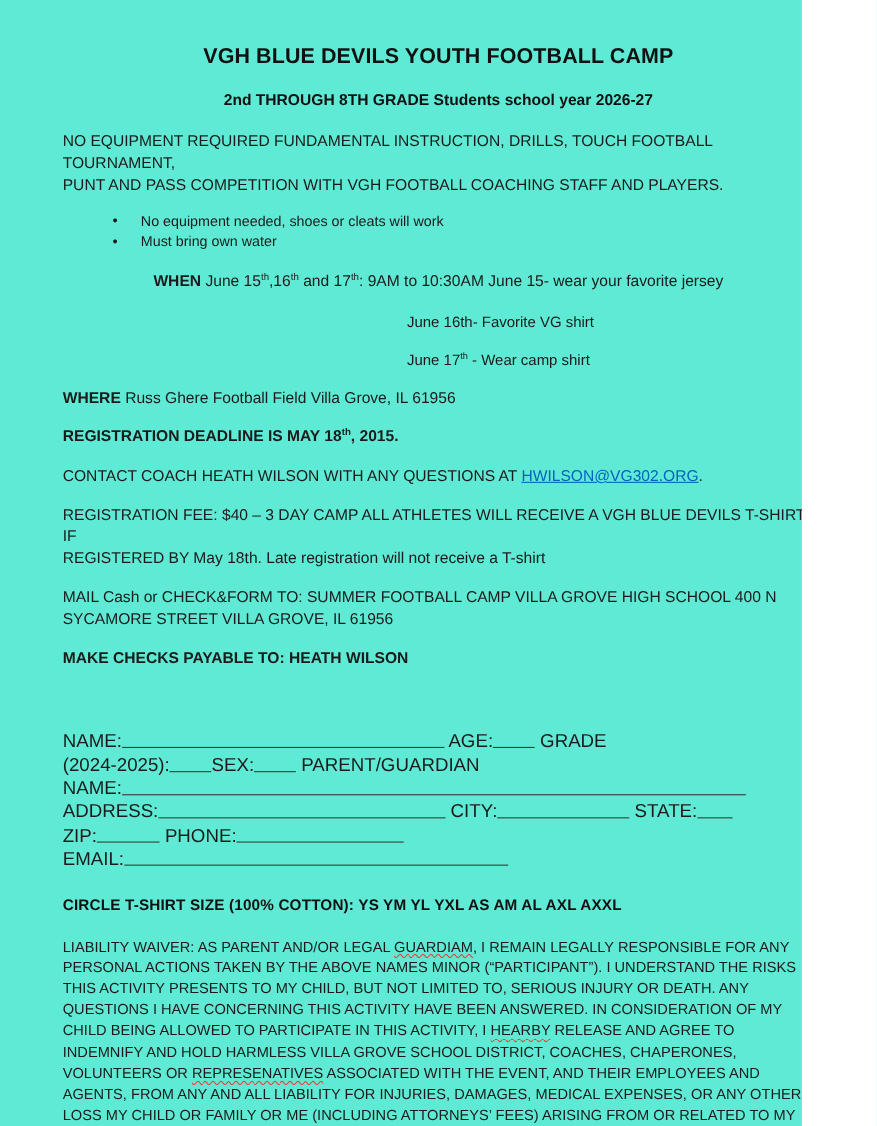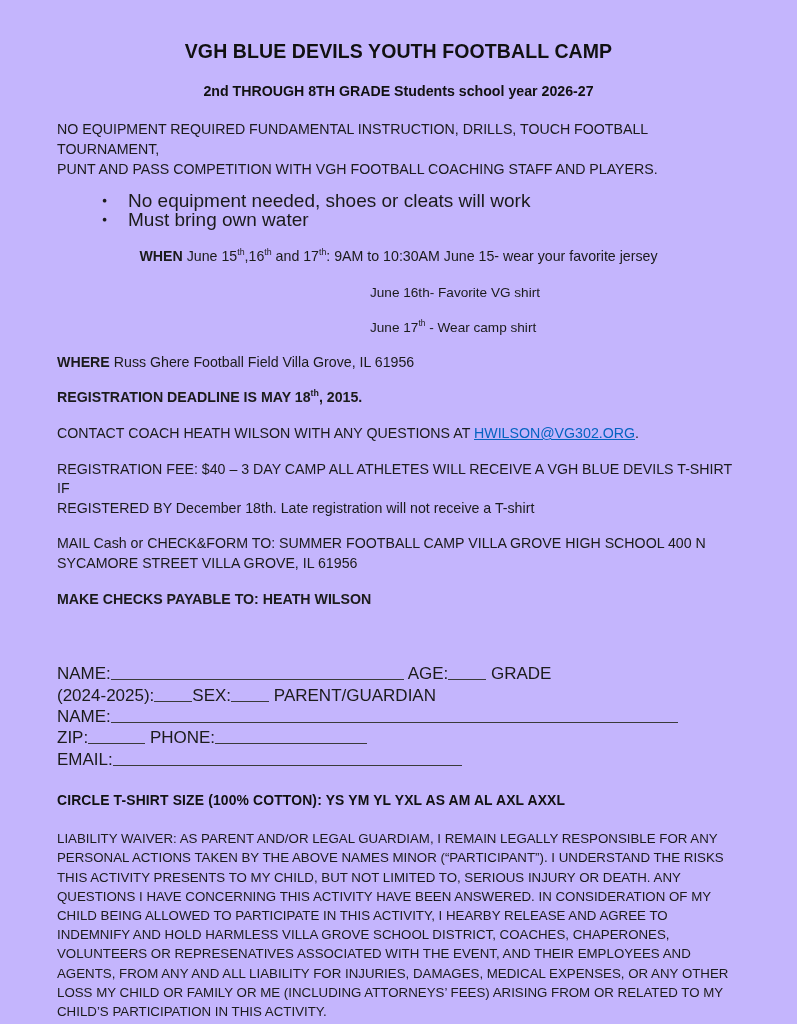--- a/index.html
+++ b/index.html
@@ -6,23 +6,23 @@
     margin: 0;
     padding: 0;
     background: #ffffff;
   }
   body {
     font-family: "Liberation Sans", sans-serif;
     color: #1a1a1a;
   }
   .page {
     position: relative;
-    width: 797px;
+    width: 729px;
     height: 1024px;
-    background: #c4b5fd;
+    background: #5eead4;
     overflow: hidden;
     box-sizing: border-box;
   }
   .doc {
     position: absolute;
     left: 57px;
     top: 0;
     width: 683px;
   }
 
@@ -65,21 +65,21 @@
     line-height: 0;
   }
 
   
   .bullets {
     margin: 0;
     padding: 12px 0 0 0;
     list-style: none;
   }
   .bullets li {
-    font-size: 19px;
+    font-size: 13px;
     line-height: 19px;
     position: relative;
     padding-left: 71px;
     color: #1b1b1b;
   }
   .bullets li::before {
     content: "\25CF";
     position: absolute;
     left: 45px;
     top: 0;
@@ -132,20 +132,21 @@
 
   
   .waiver {
     font-size: 13.3px;
     line-height: 19.2px;
     padding-top: 19px;
     text-align: left;
     color: #1b1b1b;
   }
   .misspell {
+    text-decoration: underline;
     text-decoration-color: #E8453C;
     text-decoration-style: wavy;
     text-decoration-thickness: 1px;
     text-underline-offset: 1.5px;
   }
 </style>
 </head>
 <body>
 
 <div class="page">
@@ -171,38 +172,39 @@
     <div class="when-sub"><span>June 17</span><sup>th</sup><span> - Wear camp shirt</span></div>
 
     <p class="para p-gap"><span class="bold">WHERE</span><span> Russ Ghere Football Field Villa Grove, IL 61956</span></p>
 
     <p class="para p-gap bold"><span>REGISTRATION DEADLINE IS MAY 18</span><sup>th</sup><span>, 2015.</span></p>
 
     <p class="para p-gap"><span>CONTACT COACH HEATH WILSON WITH ANY QUESTIONS AT </span><a class="maillink" href="#">HWILSON@VG302.ORG</a><span>.</span></p>
 
     <p class="para p-gap">
       <span>REGISTRATION FEE: $40 – 3 DAY CAMP ALL ATHLETES WILL RECEIVE A VGH BLUE DEVILS T-SHIRT IF</span><br>
-      <span>REGISTERED BY December 18th. Late registration will not receive a T-shirt</span>
+      <span>REGISTERED BY May 18th. Late registration will not receive a T-shirt</span>
     </p>
 
     <p class="para p-gap">
       <span>MAIL Cash or CHECK&amp;FORM TO: SUMMER FOOTBALL CAMP VILLA GROVE HIGH SCHOOL 400 N</span><br>
       <span>SYCAMORE STREET VILLA GROVE, IL 61956</span>
     </p>
 
     <p class="para p-gap bold">MAKE CHECKS PAYABLE TO: HEATH WILSON</p>
 
     <div class="formblock">
 
       <div class="formline"><span>NAME:</span><span class="ul" style="width:293px"></span><span> AGE:</span><span class="ul" style="width:38px"></span><span> GRADE</span></div>
 
       <div class="formline"><span>(2024-2025):</span><span class="ul" style="width:38px"></span><span>SEX:</span><span class="ul" style="width:38px"></span><span> PARENT/GUARDIAN</span></div>
 
       <div class="formline"><span>NAME:</span><span class="ul" style="width:567px"></span></div>
 
+      <div class="formline"><span>ADDRESS:</span><span class="ul" style="width:261px"></span><span> CITY:</span><span class="ul" style="width:120px"></span><span> STATE:</span><span class="ul" style="width:32px"></span></div>
 
       <div class="formline"><span>ZIP:</span><span class="ul" style="width:57px"></span><span> PHONE:</span><span class="ul" style="width:152px"></span></div>
 
       <div class="formline"><span>EMAIL:</span><span class="ul" style="width:349px"></span></div>
 
       <div class="tshirt"><span>CIRCLE T-SHIRT SIZE (100% COTTON):</span> <span>YS   YM   YL   YXL   AS   AM   AL   AXL   AXXL</span></div>
 
     </div>
 
     <div class="waiver"><span>LIABILITY WAIVER: AS PARENT AND/OR LEGAL </span><span class="misspell">GUARDIAM</span><span>, I REMAIN LEGALLY RESPONSIBLE FOR ANY PERSONAL ACTIONS TAKEN BY THE ABOVE NAMES MINOR (“PARTICIPANT”). I UNDERSTAND THE RISKS THIS ACTIVITY PRESENTS TO MY CHILD, BUT NOT LIMITED TO, SERIOUS INJURY OR DEATH. ANY QUESTIONS I HAVE CONCERNING THIS ACTIVITY HAVE BEEN ANSWERED. IN CONSIDERATION OF MY CHILD BEING ALLOWED TO PARTICIPATE IN THIS ACTIVITY, I </span><span class="misspell">HEARBY</span><span> RELEASE AND AGREE TO INDEMNIFY AND HOLD HARMLESS VILLA GROVE SCHOOL DISTRICT, COACHES, CHAPERONES, VOLUNTEERS OR </span><span class="misspell">REPRESENATIVES</span><span> ASSOCIATED WITH THE EVENT, AND THEIR EMPLOYEES AND AGENTS, FROM ANY AND ALL LIABILITY FOR INJURIES, DAMAGES, MEDICAL EXPENSES, OR ANY OTHER LOSS MY CHILD OR FAMILY OR ME (INCLUDING ATTORNEYS’ FEES) ARISING FROM OR RELATED TO MY CHILD’S PARTICIPATION IN THIS ACTIVITY.</span></div>

